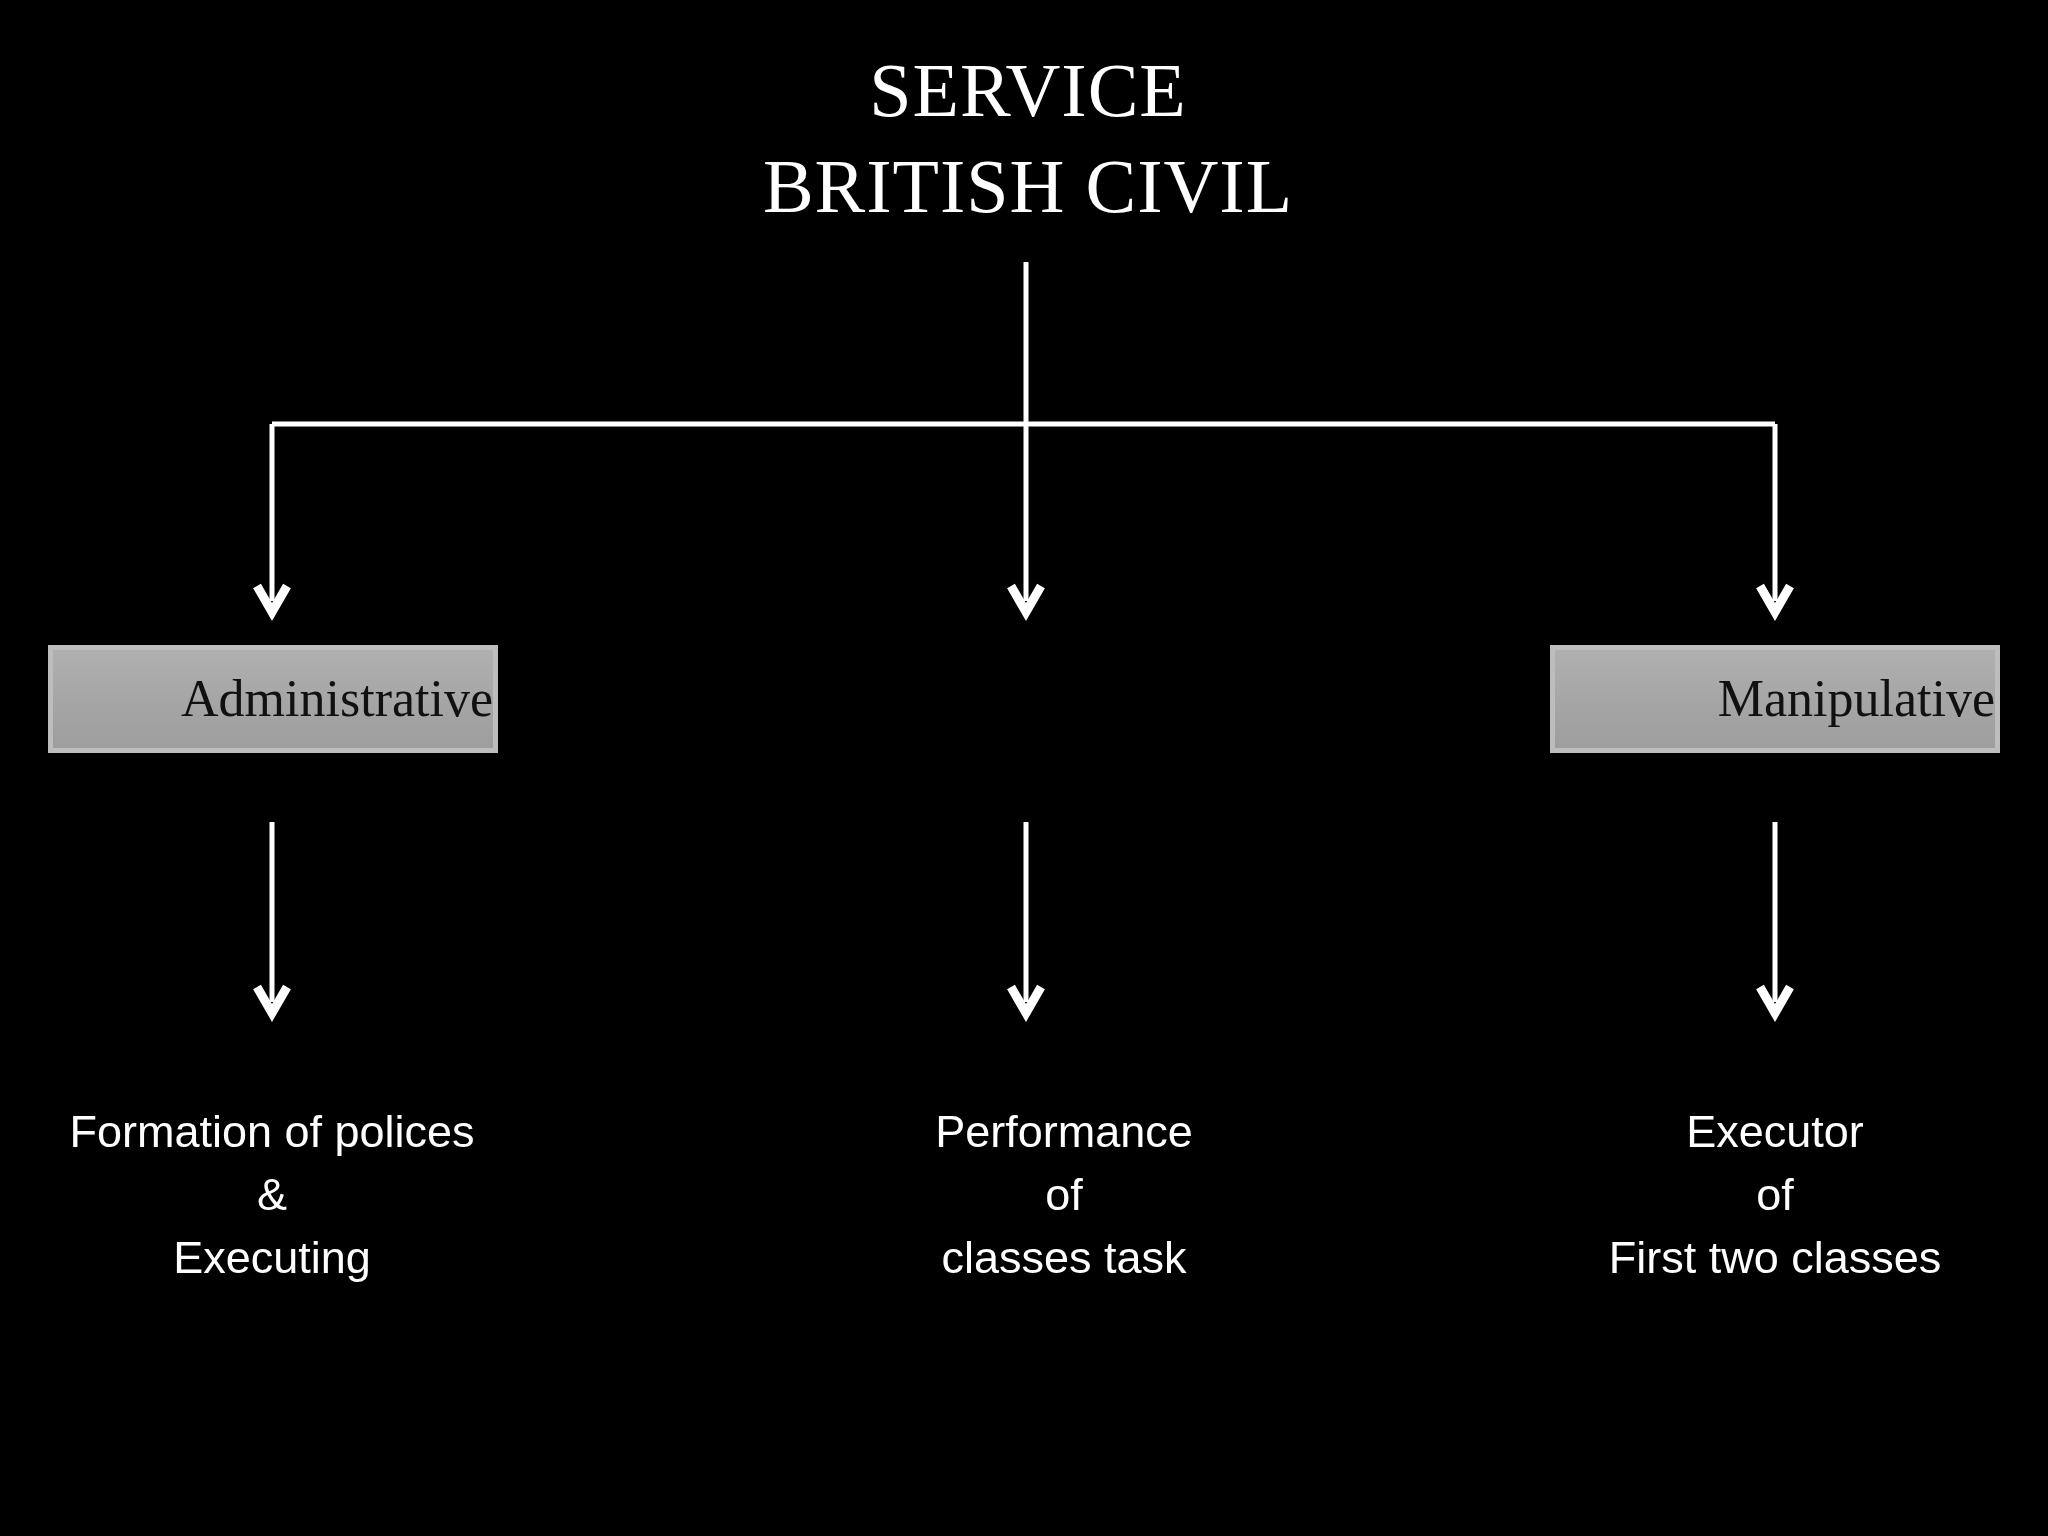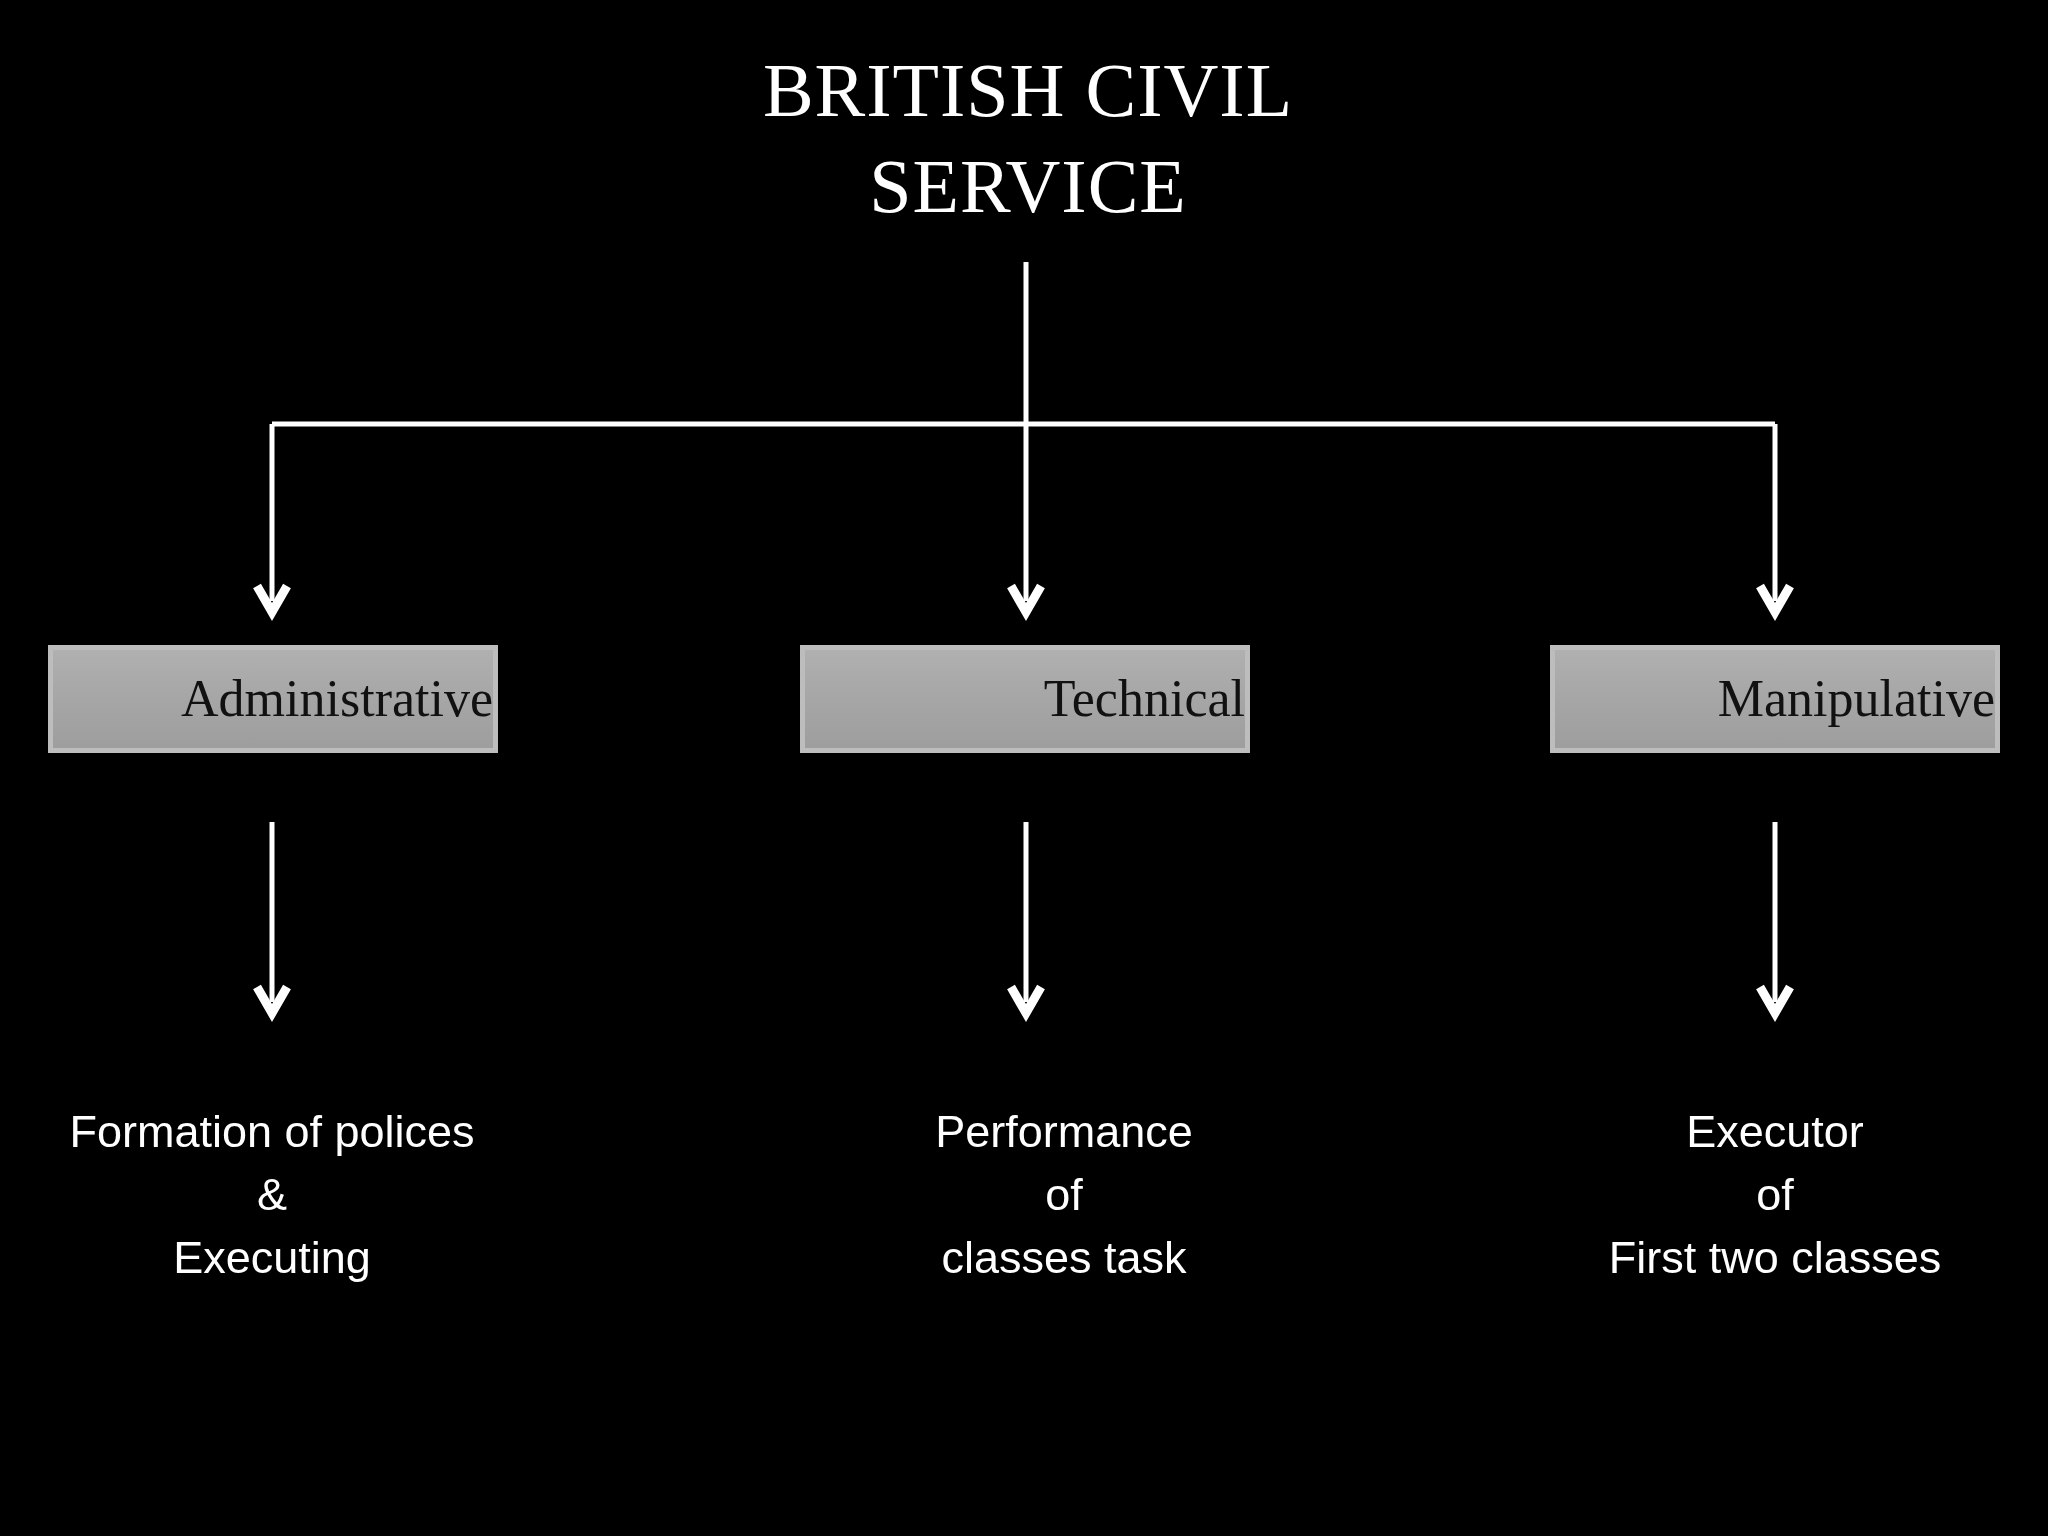--- a/index.html
+++ b/index.html
@@ -82,22 +82,22 @@
   .description.administrative { left: -8px; }
   .description.technical      { left: 784px; }
   .description.manipulative   { left: 1495px; }
 </style>
 </head>
 <body>
 
 <div class="slide">
 
   <div class="title">
+    <div>SERVICE</div>
     <div>BRITISH CIVIL</div>
-    <div>SERVICE</div>
   </div>
 
   <svg class="connectors" viewBox="0 0 2048 1536" xmlns="http://www.w3.org/2000/svg">
 
     <path class="shaft" d="M 1026 262 L 1026 601"></path>
 
     <path class="shaft" d="M 272 424 L 1775 424"></path>
 
     <path class="shaft" d="M 272 424 L 272 601"></path>
 
@@ -111,23 +111,20 @@
     <polyline class="head" points="257,987 272,1013 287,987"></polyline>
     <path class="shaft" d="M 1026 822 L 1026 1002"></path>
     <polyline class="head" points="1011,987 1026,1013 1041,987"></polyline>
     <path class="shaft" d="M 1775 822 L 1775 1002"></path>
     <polyline class="head" points="1760,987 1775,1013 1790,987"></polyline>
   </svg>
 
   <div class="node-box administrative">
     <span>Administrative</span>
   </div>
-  <div class="node-box technical">
-    <span>Technical</span>
-  </div>
   <div class="node-box manipulative">
     <span>Manipulative</span>
   </div>
 
   <div class="description administrative">
     <div>Formation of polices</div>
     <div>&amp;</div>
     <div>Executing</div>
   </div>
   <div class="description technical">

